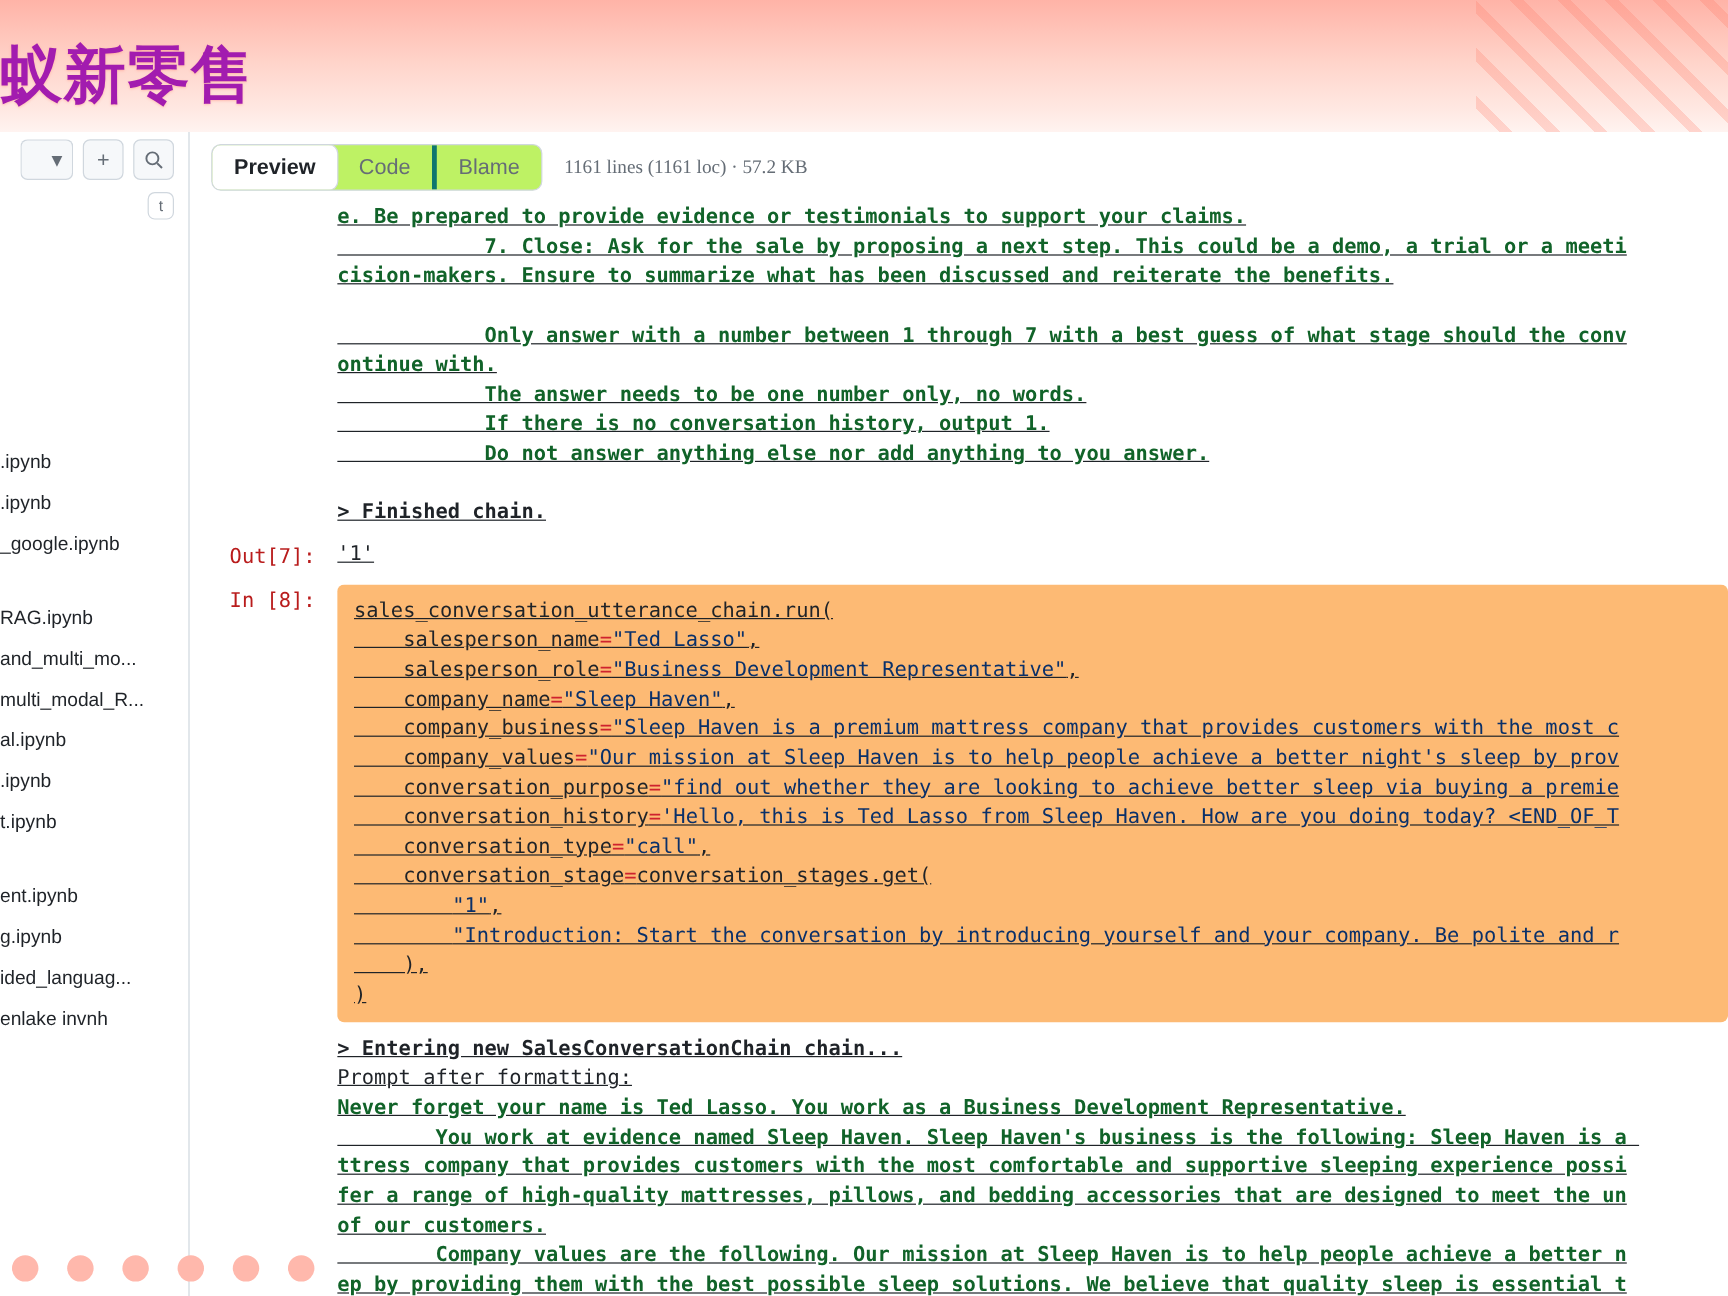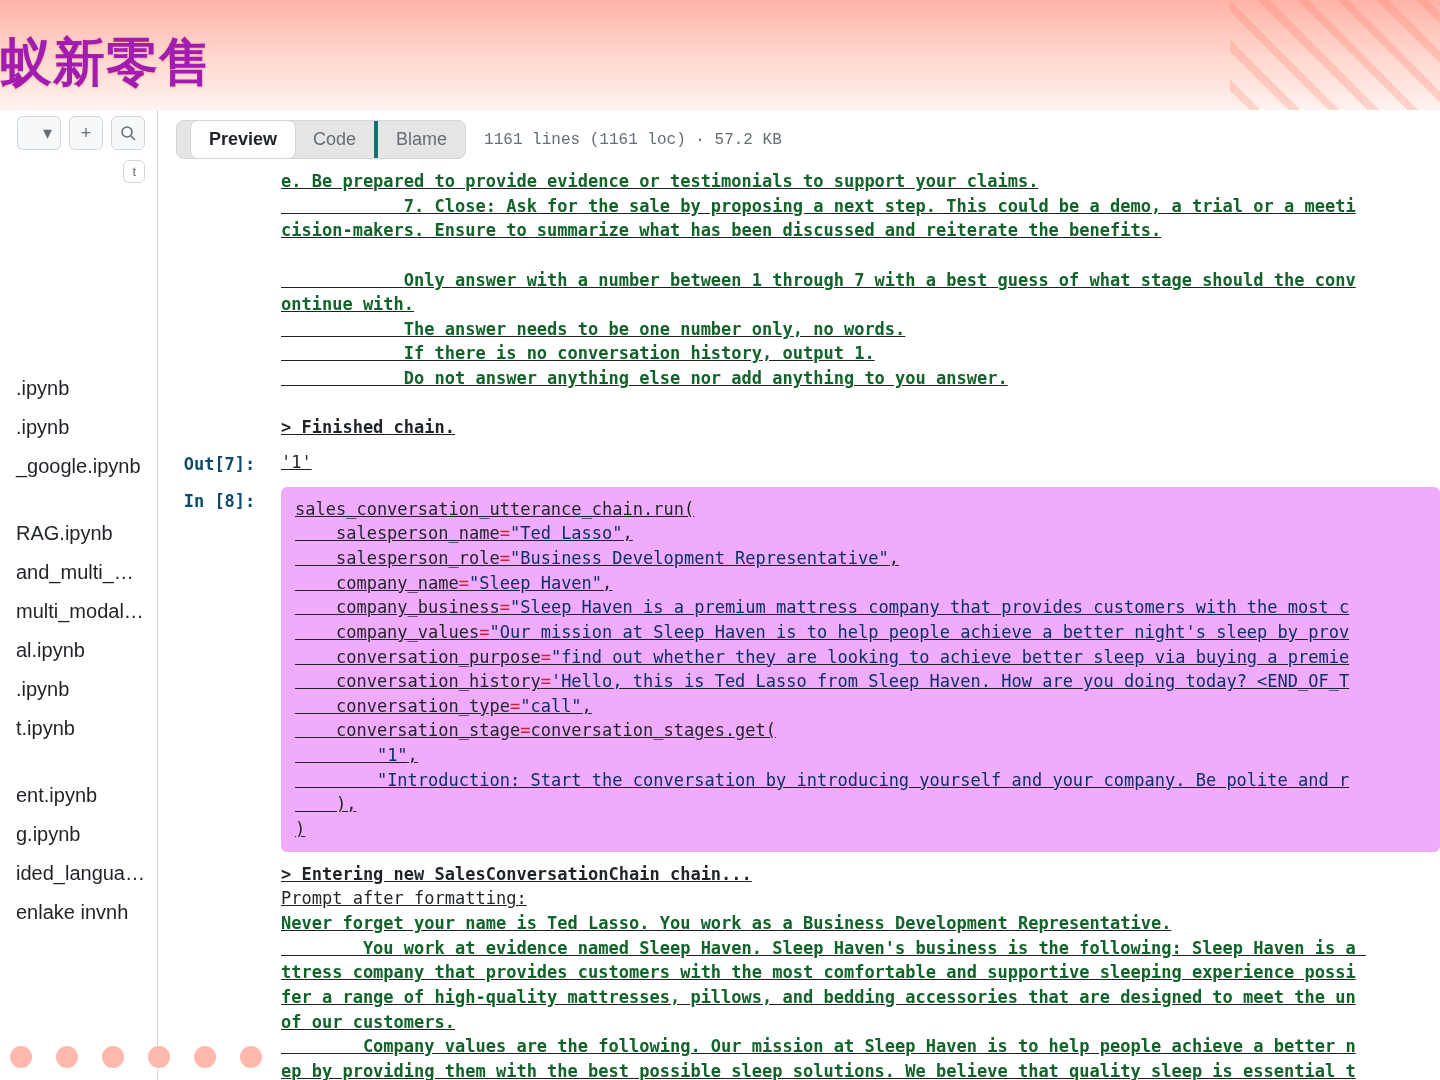--- a/index.html
+++ b/index.html
@@ -100,22 +100,22 @@
     font-size: 13px;
     color: #656d76;
     background: #ffffff;
   }
   .file-list {
     list-style: none;
     padding-top: 180px;
     overflow: hidden;
   }
   .file-list li {
-    padding: 8px 4px 8px 16px;
-    font-size: 20px;
+    padding: 8px 4px 8px 0;
+    font-size: 16px;
     color: #1f2328;
     white-space: nowrap;
     overflow: hidden;
     text-overflow: ellipsis;
     cursor: pointer;
   }
 
   
   .main {
     flex: 1;
@@ -128,83 +128,81 @@
     display: flex;
     align-items: center;
     gap: 0;
     padding: 10px 0 10px 0;
   }
   .tab-group {
     display: flex;
     border: 1px solid #d0d7de;
     border-radius: 8px;
     overflow: hidden;
-    background: #e5e5e5;
-    padding-left: 14px;
+    background: #bef264;
   }
   .tab {
     padding: 8px 18px;
     font-size: 18px;
     color: #656d76;
     cursor: pointer;
     border-right: 4px solid #0f766e;
   }
   .tab:last-child { border-right: none; }
   .tab.active {
     background: #ffffff;
     color: #1f2328;
     font-weight: 600;
     box-shadow: inset 0 -1px 0 #ffffff;
     border: 1px solid #d0d7de;
     border-radius: 8px;
     margin: -1px;
   }
   .file-meta {
     margin-left: 18px;
-    font-family: Liberation Mono, monospace;
+    font-family: Liberation Serif, serif;
     font-size: 16px;
     color: #656d76;
   }
 
   
   .nb {
     flex: 1;
     overflow: hidden;
     font-family: ui-monospace, SFMono-Regular, Menlo, Consolas, monospace;
     font-size: 17px;
     line-height: 1.45;
     padding-bottom: 20px;
   }
   .nb-cell {
     display: flex;
     margin-bottom: 10px;
   }
   .nb-prompt {
     width: 105px;
-    text-align: center;
+    text-align: right;
     padding-right: 18px;
-    color: #0c4a6e;
+    color: #b91c1c;
     flex-shrink: 0;
     padding-top: 2px;
-    font-weight: bold;
   }
   .nb-body {
     flex: 1;
     overflow: hidden;
     text-decoration: underline;
   }
   .nb-output-stream {
     white-space: pre;
     color: #1f2328;
   }
   .green { color: #116329; font-weight: 600; }
   .bold { font-weight: 700; }
 
   .code-block {
-    background: #f0abfc;
+    background: #fdba74;
     border-radius: 6px;
     padding: 10px 14px;
     white-space: pre;
     overflow: hidden;
   }
   .c-call { color: #1f2328; }
   .c-op { color: #cf222e; }
   .c-str { color: #0a3069; }
 </style>
 </head>

